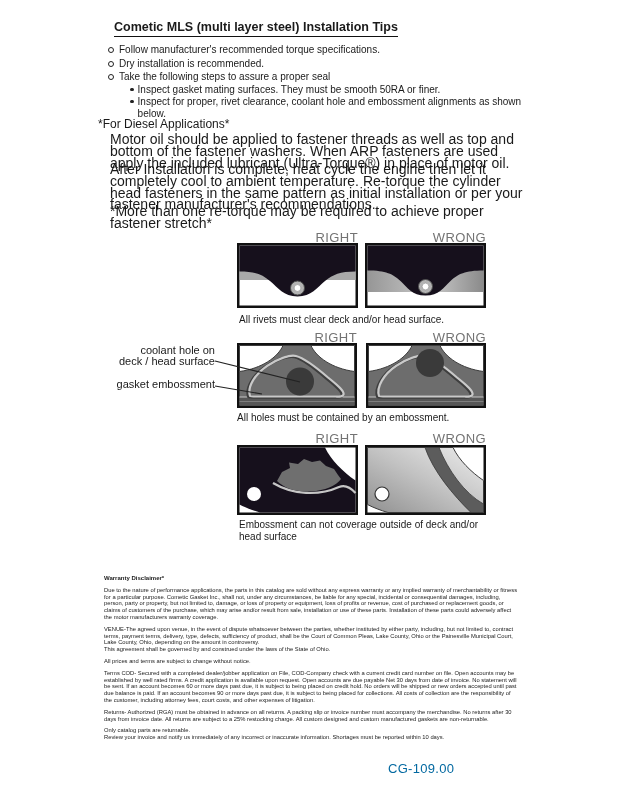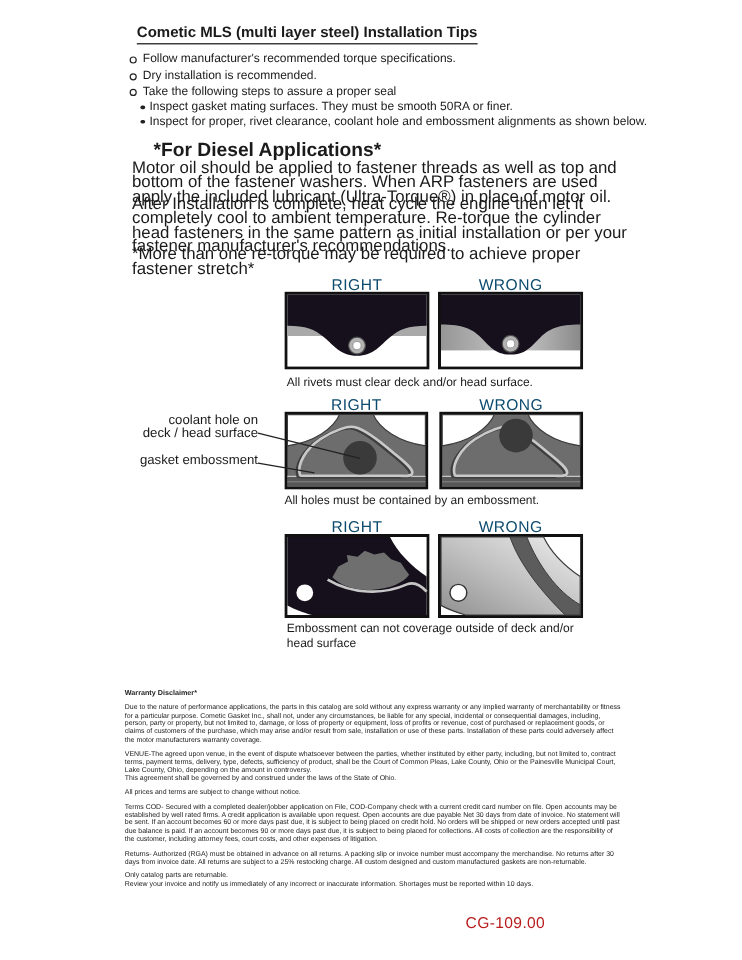--- a/index.html
+++ b/index.html
@@ -5,41 +5,41 @@
   html,body{margin:0;padding:0;background:#fff;}
   #page{position:relative;width:570px;height:800px;background:#ffffff;
         font-family:"Liberation Sans",sans-serif;color:#1a1a1a;overflow:hidden;}
 
   .title{position:absolute;left:114px;top:20px;font-size:12.5px;font-weight:bold;
          border-bottom:1.6px solid #111;padding-bottom:2px;white-space:nowrap;}
 
   .bullets{position:absolute;left:108px;top:43px;width:440px;font-size:10px;line-height:13.5px;}
   .b-row{display:flex;text-align:right;}
   .b-marker{flex:none;width:4px;height:4px;border:1px solid #222;border-radius:50%;margin:4px 5px 0 0;}
-  .sb-row{display:flex;margin-left:9px;line-height:12px;}
+  .sb-row{display:flex;margin-left:22px;line-height:12px;}
   .sb-marker{flex:none;width:3.6px;height:3.6px;background:#222;border-radius:50%;margin:4px 4px 0 0;}
 
-  .d-heading{position:absolute;left:128px;top:117px;font-size:16px;font-weight:bold;}
+  .d-heading{position:absolute;left:98px;top:117px;font-size:12px;font-weight:normal;}
   .para{position:absolute;left:110px;width:420px;font-size:14px;line-height:11.8px;}
   #p1{top:134px;} #p2{top:164px;} #p3{top:206px;}
 
-  .dg-header{position:absolute;width:121px;text-align:center;font-size:13px;letter-spacing:.4px;color:#0c4a6e;}
+  .dg-header{position:absolute;width:121px;text-align:right;font-size:13px;letter-spacing:.4px;color:#737373;}
   .panel{position:absolute;width:121px;height:65px;}
   .panel svg{display:block;}
   .caption{position:absolute;font-size:10px;line-height:11.6px;color:#1a1a1a;}
   .dg-label{position:absolute;font-size:11px;line-height:11px;text-align:right;color:#1a1a1a;}
   #leader-lines{position:absolute;left:110px;top:340px;pointer-events:none;}
 
   .warranty{position:absolute;left:104px;top:575px;width:414px;font-size:5.8px;line-height:6.8px;color:#222;}
   .warranty .wh{font-weight:bold;font-size:6px;margin:0 0 5px 0;}
   .warranty p{margin:0 0 5px 0;}
   .warranty p.tight{margin:0;}
   .warranty p.after-tight{margin:0 0 5px 0;}
 
-  .page-number{position:absolute;left:388px;top:761px;font-size:13px;letter-spacing:.3px;color:#b91c1c;}
+  .page-number{position:absolute;left:388px;top:761px;font-size:13px;letter-spacing:.3px;color:#0369a1;}
 </style>
 </head>
 <body>
 
 <div id="page">
 
   <div class="title">Cometic MLS (multi layer steel) Installation Tips</div>
 
   <div class="bullets">
     <div class="b-row">

